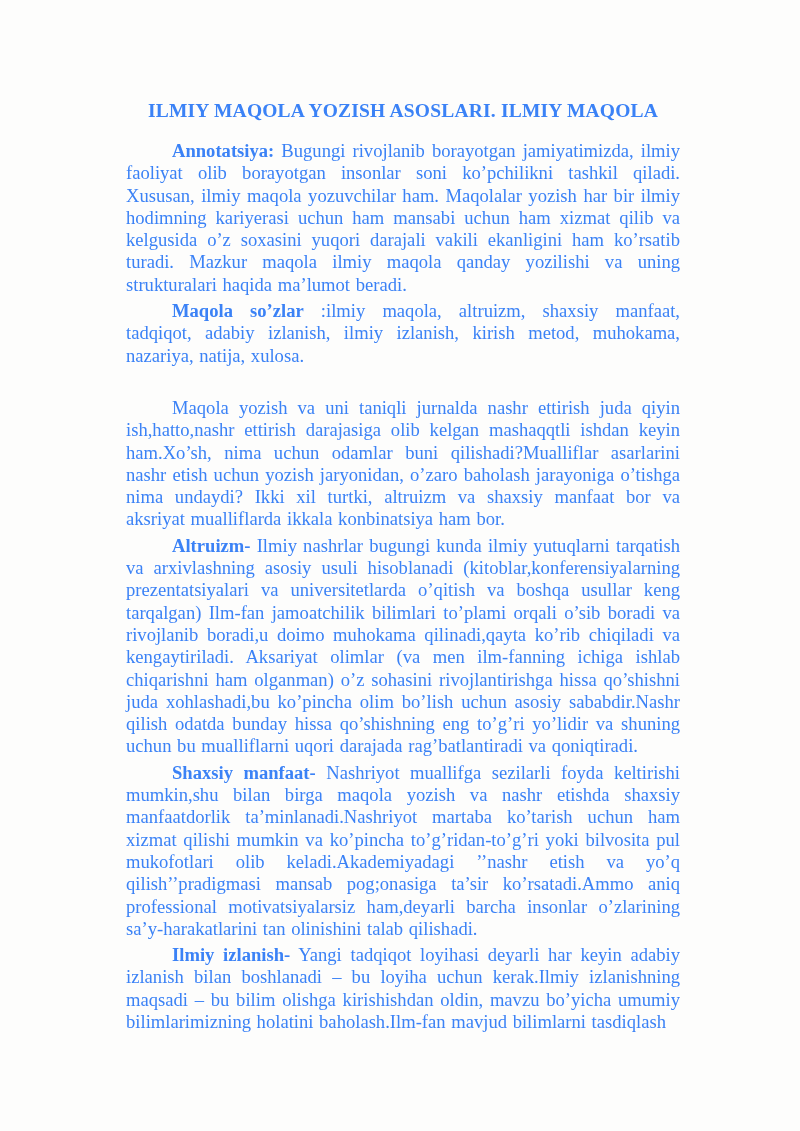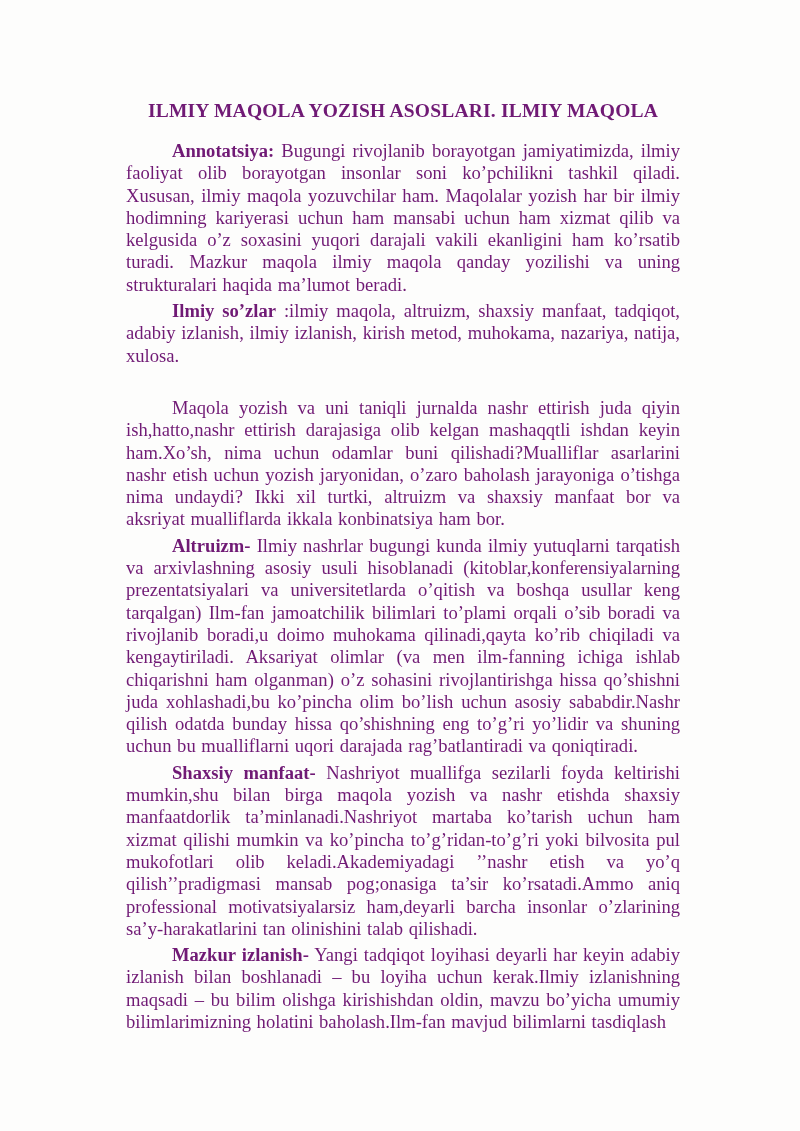--- a/index.html
+++ b/index.html
@@ -6,21 +6,21 @@
     margin: 0;
     padding: 0;
     background: #ffffff;
   }
   .page {
     position: relative;
     width: 800px;
     height: 1131px;
     background: #fdfdfc;
     font-family: "Liberation Serif", "DejaVu Serif", serif;
-    color: #701a75;
+    color: #3b82f6;
     overflow: hidden;
     box-sizing: border-box;
   }
   .content {
     position: absolute;
     left: 122px;
     top: 99px;
     width: 562px;
   }
   .doc-title {
@@ -49,27 +49,27 @@
 
 <div class="page">
   <div class="content">
 
     <h1 class="doc-title">
       <span class="title-line">ILMIY MAQOLA YOZISH ASOSLARI. ILMIY MAQOLA</span>
     </h1>
 
     <p class="para"><b>Annotatsiya:</b><span> Bugungi rivojlanib borayotgan jamiyatimizda, ilmiy faoliyat olib borayotgan insonlar soni ko’pchilikni tashkil qiladi. Xususan, ilmiy maqola yozuvchilar ham. Maqolalar yozish har bir ilmiy hodimning kariyerasi uchun ham mansabi uchun ham xizmat qilib va kelgusida o’z soxasini yuqori darajali vakili ekanligini ham ko’rsatib turadi. Mazkur maqola ilmiy maqola qanday yozilishi va uning strukturalari haqida ma’lumot beradi.</span></p>
 
-    <p class="para"><b>Ilmiy so’zlar</b><span> :ilmiy maqola, altruizm, shaxsiy manfaat, tadqiqot, adabiy izlanish, ilmiy izlanish, kirish metod, muhokama, nazariya, natija, xulosa.</span></p>
+    <p class="para"><b>Maqola so’zlar</b><span> :ilmiy maqola, altruizm, shaxsiy manfaat, tadqiqot, adabiy izlanish, ilmiy izlanish, kirish metod, muhokama, nazariya, natija, xulosa.</span></p>
 
     <div class="blank-line"></div>
 
     <p class="para"><span>Maqola yozish va uni taniqli jurnalda nashr ettirish juda qiyin ish,hatto,nashr ettirish darajasiga olib kelgan mashaqqtli ishdan keyin ham.Xo’sh, nima uchun odamlar buni qilishadi?Mualliflar asarlarini nashr etish uchun yozish jaryonidan, o’zaro baholash jarayoniga o’tishga nima undaydi? Ikki xil turtki, altruizm va shaxsiy manfaat bor va aksriyat mualliflarda ikkala konbinatsiya ham bor.</span></p>
 
     <p class="para"><b>Altruizm-</b><span> Ilmiy nashrlar bugungi kunda ilmiy yutuqlarni tarqatish va arxivlashning asosiy usuli hisoblanadi (kitoblar,konferensiyalarning prezentatsiyalari va universitetlarda o’qitish va boshqa usullar keng tarqalgan) Ilm-fan jamoatchilik bilimlari to’plami orqali o’sib boradi va rivojlanib boradi,u doimo muhokama qilinadi,qayta ko’rib chiqiladi va kengaytiriladi. Aksariyat olimlar (va men ilm-fanning ichiga ishlab chiqarishni ham olganman) o’z sohasini rivojlantirishga hissa qo’shishni juda xohlashadi,bu ko’pincha olim bo’lish uchun asosiy sababdir.Nashr qilish odatda bunday hissa qo’shishning eng to’g’ri yo’lidir va shuning uchun bu mualliflarni uqori darajada rag’batlantiradi va qoniqtiradi.</span></p>
 
     <p class="para"><b>Shaxsiy manfaat-</b><span> Nashriyot muallifga sezilarli foyda keltirishi mumkin,shu bilan birga maqola yozish va nashr etishda shaxsiy manfaatdorlik ta’minlanadi.Nashriyot martaba ko’tarish uchun ham xizmat qilishi mumkin va ko’pincha to’g’ridan-to’g’ri yoki bilvosita pul mukofotlari olib keladi.Akademiyadagi ’’nashr etish va yo’q qilish’’pradigmasi mansab pog;onasiga ta’sir ko’rsatadi.Ammo aniq professional motivatsiyalarsiz ham,deyarli barcha insonlar o’zlarining sa’y-harakatlarini tan olinishini talab qilishadi.</span></p>
 
 
-    <p class="para"><b>Mazkur izlanish-</b><span> Yangi tadqiqot loyihasi deyarli har keyin adabiy izlanish bilan boshlanadi – bu loyiha uchun kerak.Ilmiy izlanishning maqsadi – bu bilim olishga kirishishdan oldin, mavzu bo’yicha umumiy bilimlarimizning holatini baholash.Ilm-fan mavjud bilimlarni tasdiqlash</span></p>
+    <p class="para"><b>Ilmiy izlanish-</b><span> Yangi tadqiqot loyihasi deyarli har keyin adabiy izlanish bilan boshlanadi – bu loyiha uchun kerak.Ilmiy izlanishning maqsadi – bu bilim olishga kirishishdan oldin, mavzu bo’yicha umumiy bilimlarimizning holatini baholash.Ilm-fan mavjud bilimlarni tasdiqlash</span></p>
 
   </div>
 </div>
 
 </body></html>

